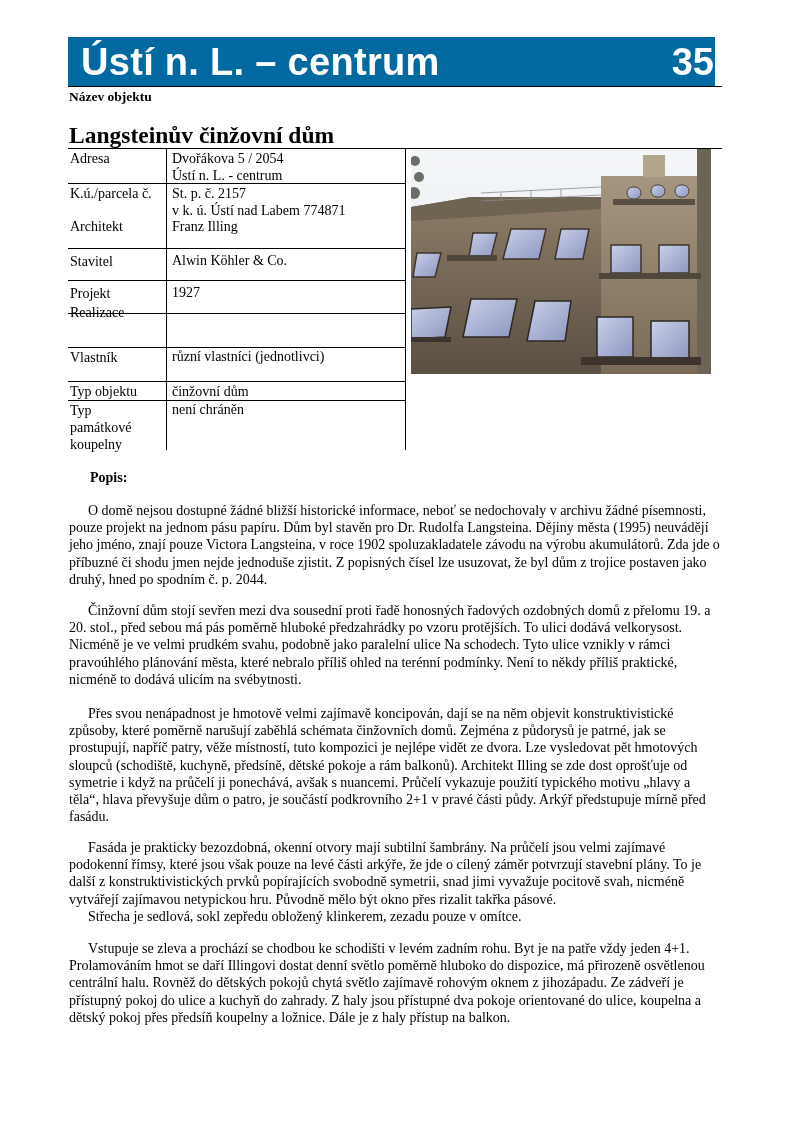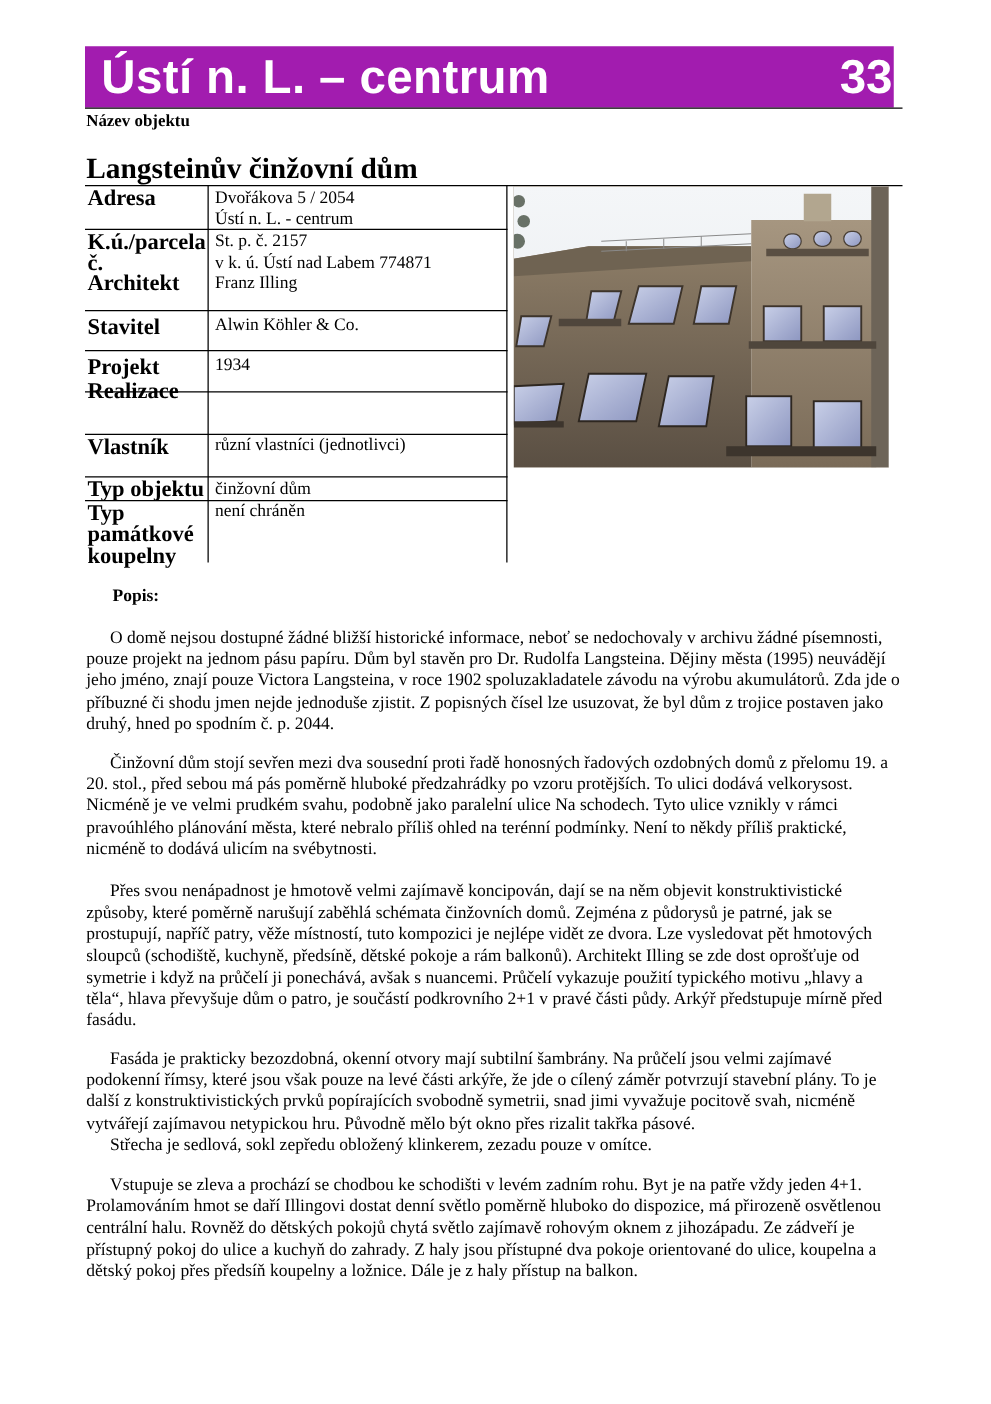--- a/index.html
+++ b/index.html
@@ -1,51 +1,51 @@
 <!DOCTYPE html>
 <html><head>
 <meta charset="utf-8">
 <style>
   html, body { margin: 0; padding: 0; background: #ffffff; }
   body { width: 793px; height: 1123px; position: relative; overflow: hidden;
          font-family: "Liberation Serif", "DejaVu Serif", serif; color: #000; }
 
   .header-bar { position: absolute; left: 68px; top: 37px; width: 647px; height: 49px;
-                background: #a21caf; }
+                background: #0369a1; }
   .header-title { position: absolute; left: 13px; top: 2px; color: #fff;
                   font-family: "Liberation Sans", "DejaVu Sans", sans-serif; font-weight: bold;
                   font-size: 38px; line-height: 46px; letter-spacing: 0.3px; }
   .header-page { position: absolute; right: 1px; top: 2px; color: #fff;
                  font-family: "Liberation Sans", "DejaVu Sans", sans-serif; font-weight: bold;
                  font-size: 38px; line-height: 46px; }
   .header-rule { position: absolute; left: 68px; top: 86px; width: 654px; height: 1px; background: #000; }
 
   .label-small { position: absolute; left: 69px; top: 89px; font-weight: bold; font-size: 13.5px; line-height: 16px; }
   .object-title { position: absolute; left: 69px; top: 121px; font-weight: bold; font-size: 23.5px; line-height: 28px; }
   .title-rule { position: absolute; left: 68px; top: 148px; width: 654px; height: 1px; background: #000; }
 
   .info-table { position: absolute; left: 68px; top: 148px; width: 338px; height: 302px; }
   .col-divider { position: absolute; left: 98px; top: 0; width: 1px; height: 302px; background: #000; }
   .right-border { position: absolute; left: 337px; top: 0; width: 1px; height: 302px; background: #000; }
   .row-line { position: absolute; left: 0; width: 338px; height: 1px; background: #000; }
-  .cell-label { position: absolute; left: 2px; width: 94px; font-weight: bold; font-size: 18px; line-height: 17px; }
+  .cell-label { position: absolute; left: 2px; width: 94px; font-weight: normal; font-size: 14px; line-height: 17px; }
   .cell-value { position: absolute; left: 104px; width: 230px; font-size: 14px; line-height: 17px; }
 
   .photo { position: absolute; left: 411px; top: 149px; width: 300px; height: 225px; overflow: hidden;
            background: #7d6f5c; }
 
   .popis-label { position: absolute; left: 90px; top: 469px; font-weight: bold; font-size: 14px; line-height: 17px; }
   .para { position: absolute; left: 69px; width: 652px; font-size: 14px; line-height: 17.2px; text-indent: 19px; margin: 0; }
 </style>
 </head>
 <body>
 
 <div class="header-bar">
   <span class="header-title">Ústí n. L. – centrum</span>
-  <span class="header-page">33</span>
+  <span class="header-page">35</span>
 </div>
 <div class="header-rule"></div>
 
 <div class="label-small">Název objektu</div>
 <div class="object-title">Langsteinův činžovní dům</div>
 <div class="title-rule"></div>
 
 <div class="info-table">
   <div class="col-divider"></div>
   <div class="right-border"></div>
@@ -70,21 +70,21 @@
     <div>v k. ú. Ústí nad Labem 774871</div>
   </div>
 
   <div class="cell-label" style="top:70px">Architekt</div>
   <div class="cell-value" style="top:70px">Franz Illing</div>
 
   <div class="cell-label" style="top:105px">Stavitel</div>
   <div class="cell-value" style="top:104px">Alwin Köhler &amp; Co.</div>
 
   <div class="cell-label" style="top:137px">Projekt</div>
-  <div class="cell-value" style="top:136px">1934</div>
+  <div class="cell-value" style="top:136px">1927</div>
 
   <div class="cell-label" style="top:156px">Realizace</div>
 
   <div class="cell-label" style="top:201px">Vlastník</div>
   <div class="cell-value" style="top:200px">různí vlastníci (jednotlivci)</div>
 
   <div class="cell-label" style="top:235px">Typ objektu</div>
   <div class="cell-value" style="top:235px">činžovní dům</div>
 
   <div class="cell-label" style="top:254px">

